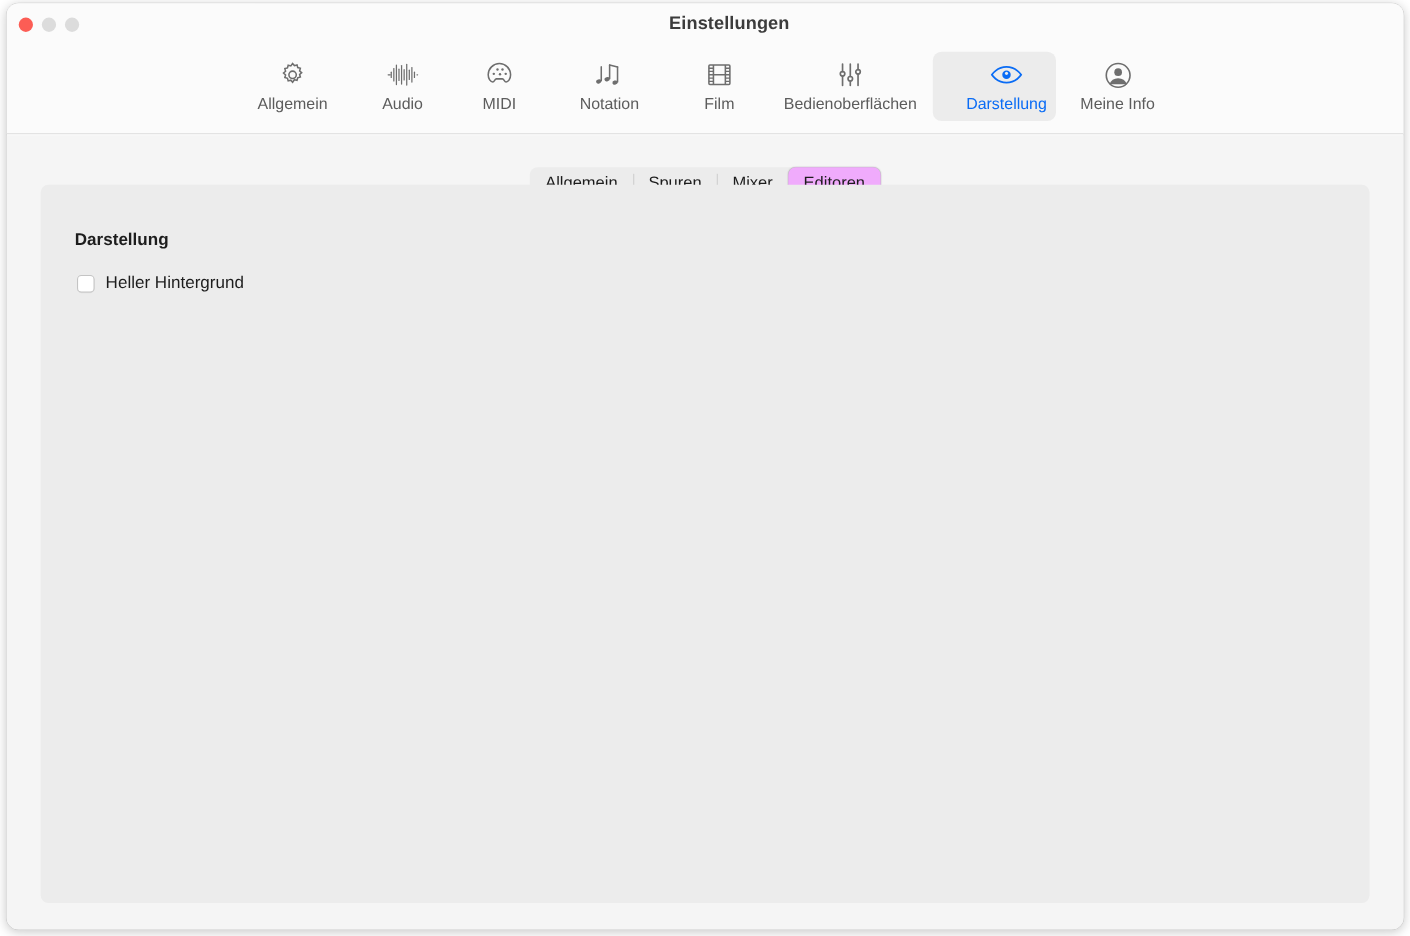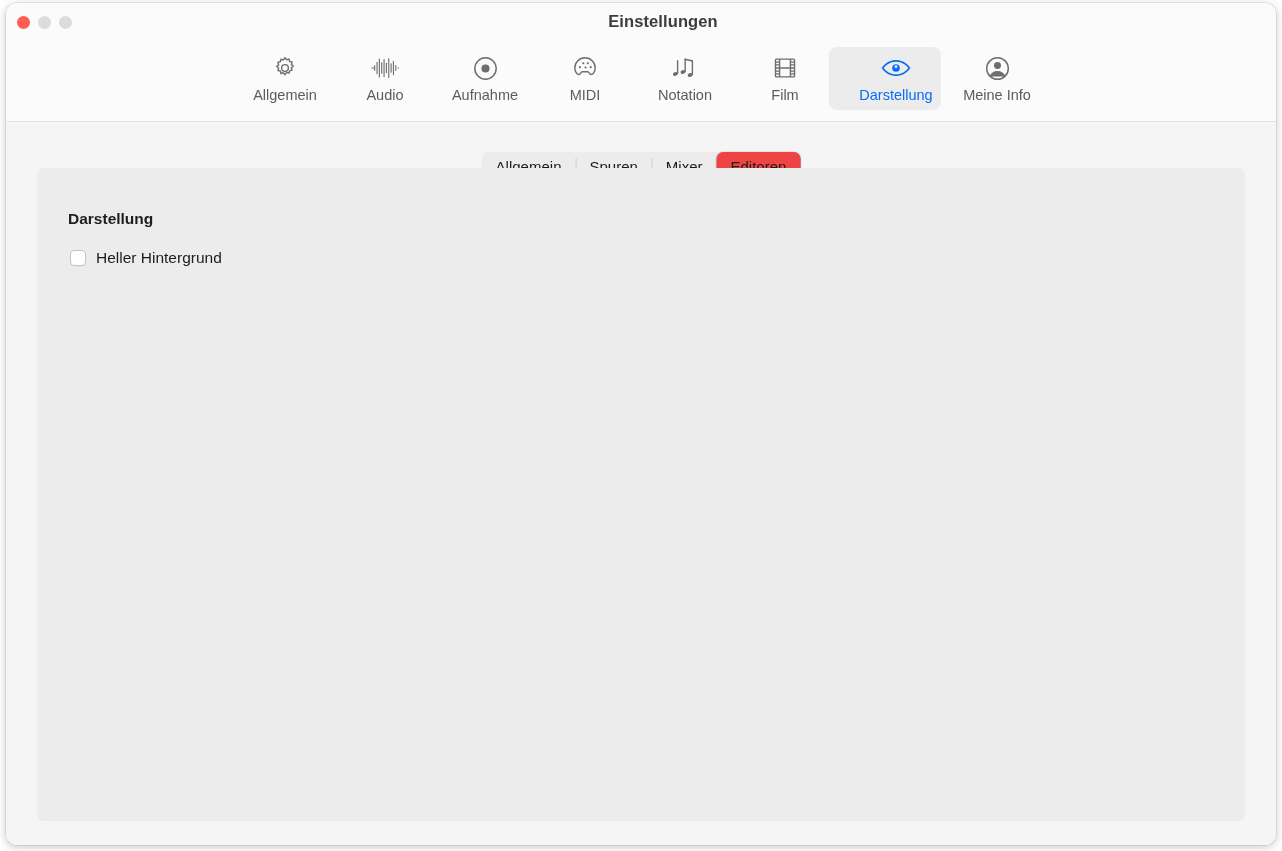--- a/index.html
+++ b/index.html
@@ -150,21 +150,21 @@
   .seg + .seg::before {
     content: "";
     position: absolute;
     left: 0;
     top: 6px;
     bottom: 6px;
     width: 1px;
     background: #cfcfcf;
   }
   .seg.selected {
-    background: #ef4444;
+    background: #f0abfc;
     box-shadow: 0 0.5px 1.5px rgba(0,0,0,0.22), 0 0 0 0.5px rgba(0,0,0,0.06);
     z-index: 2;
   }
   .seg.selected::before { display: none; }
 
   
   .panel {
     position: absolute;
     left: 31px;
     right: 31px;
@@ -245,29 +245,20 @@
             <path d="M20 2v20"></path>
           <path d="M22.5 7.5v9"></path>
             <path d="M25 5v14"></path>
             <path d="M27.5 9.5v5"></path>
             <path d="M30 12h0.5"></path>
         </svg>
       </div>
       <div class="tb-label">Audio</div>
     </div>
 
-    <div class="tb-item">
-      <div class="tb-icon">
-        <svg width="27" height="27" viewBox="0 0 24 24" fill="none" stroke="currentColor" stroke-width="1.3">
-          <circle cx="12" cy="12" r="9.5"></circle>
-          <circle cx="12" cy="12" r="3.6" fill="currentColor" stroke="none"></circle>
-        </svg>
-      </div>
-      <div class="tb-label">Aufnahme</div>
-    </div>
 
     <div class="tb-item narrow">
       <div class="tb-icon">
         <svg width="26" height="26" viewBox="0 0 24 24" fill="none" stroke="currentColor" stroke-width="1.3">
           <path d="M21.4 12A9.4 9.4 0 1 0 2.6 12c0 3.2 2 6 3.8 6 1.6 0 1.6-2.6 3.1-2.6h5c1.5 0 1.5 2.6 3.1 2.6 1.8 0 3.8-2.8 3.8-6z"></path>
           <circle cx="7.3" cy="11.2" r="1" fill="currentColor" stroke="none"></circle>
           <circle cx="10.4" cy="7.6" r="1" fill="currentColor" stroke="none"></circle>
           <circle cx="14.6" cy="7.6" r="1" fill="currentColor" stroke="none"></circle>
           <circle cx="17.3" cy="11.2" r="1" fill="currentColor" stroke="none"></circle>
           <circle cx="12.5" cy="11.5" r="1" fill="currentColor" stroke="none"></circle>
@@ -297,20 +288,33 @@
           <rect x="3.2" y="3.8" width="17.6" height="16.4" rx="0.8"></rect>
           <path d="M7 3.8v16.4M17 3.8v16.4M3.2 12h17.6"></path>
           <path d="M3.2 6.5h3.8M3.2 9.2h3.8M3.2 14.8h3.8M3.2 17.5h3.8" stroke-width="1.1"></path>
           <path d="M17 6.5h3.8M17 9.2h3.8M17 14.8h3.8M17 17.5h3.8" stroke-width="1.1"></path>
         </svg>
       </div>
       <div class="tb-label">Film</div>
     </div>
 
 
+    <div class="tb-item wide">
+      <div class="tb-icon">
+        <svg width="26" height="26" viewBox="0 0 24 24" fill="none" stroke="currentColor" stroke-width="1.4" stroke-linecap="round">
+          <path d="M5.5 3v6.3M5.5 13.2V21"></path>
+          <path d="M12 3v10.4M12 17.3V21"></path>
+          <path d="M18.5 3v4.6M18.5 11.5V21"></path>
+          <circle cx="5.5" cy="11.2" r="1.9"></circle>
+          <circle cx="12" cy="15.3" r="1.9"></circle>
+          <circle cx="18.5" cy="9.5" r="1.9"></circle>
+        </svg>
+      </div>
+      <div class="tb-label">Bedienoberflächen</div>
+    </div>
 
     <div class="tb-item selected">
       <div class="tb-icon">
         <svg width="30" height="24" viewBox="0 0 32 22" fill="none" stroke="currentColor" stroke-width="1.7">
           <path d="M1.8 11S6.6 3.4 16 3.4 30.2 11 30.2 11 25.4 18.6 16 18.6 1.8 11 1.8 11z"></path>
           <circle cx="16" cy="11" r="4.1" fill="currentColor" stroke="none"></circle>
           <circle cx="16" cy="9.6" r="1.5" fill="#ececec" stroke="none"></circle>
         </svg>
       </div>
       <div class="tb-label">Darstellung</div>

